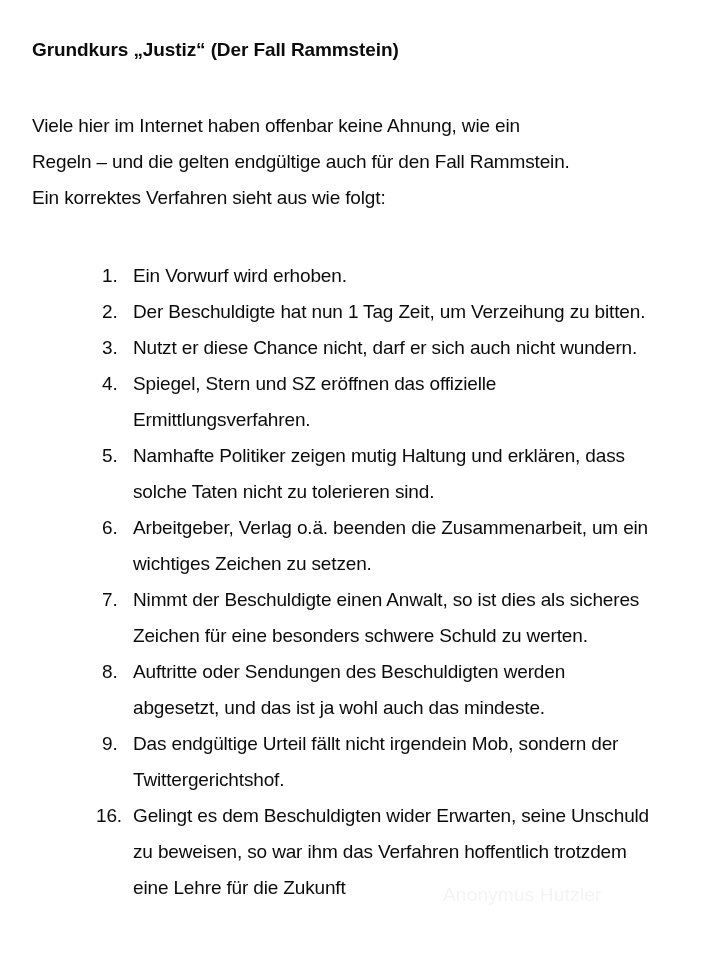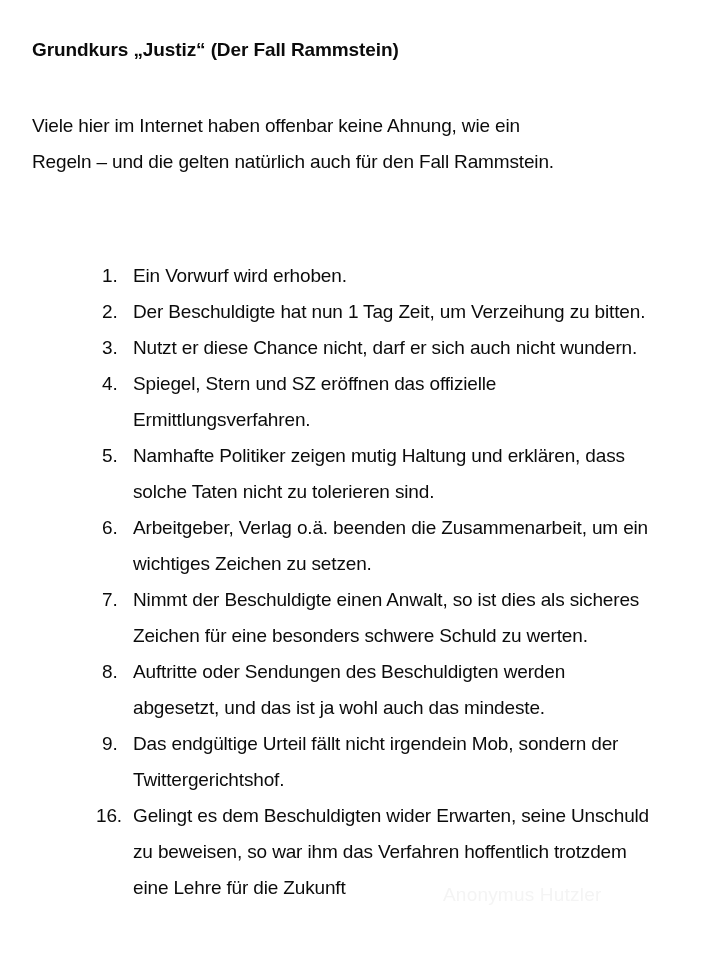--- a/index.html
+++ b/index.html
@@ -99,21 +99,22 @@
 </style>
 </head>
 <body style="background: rgb(255, 255, 255); color: rgb(11, 11, 11);">
 
 <div class="page">
 
   <div class="doc-title">Grundkurs „Justiz“ (Der Fall Rammstein)</div>
 
   <div class="intro">
       <span class="ln">Viele hier im Internet haben offenbar keine Ahnung, wie ein</span>
-      <span class="ln">Regeln – und die gelten natürlich auch für den Fall Rammstein.</span>
+      <span class="ln">Regeln – und die gelten endgültige auch für den Fall Rammstein.</span>
+      <span class="ln">Ein korrektes Verfahren sieht aus wie folgt:</span>
     </div>
 
   <ol class="steps">
       <li class="step">
         <span class="step-num">1.</span>
         <span class="step-text">
           <span class="ln">Ein Vorwurf wird erhoben.</span>
         </span>
       </li>
       <li class="step">

